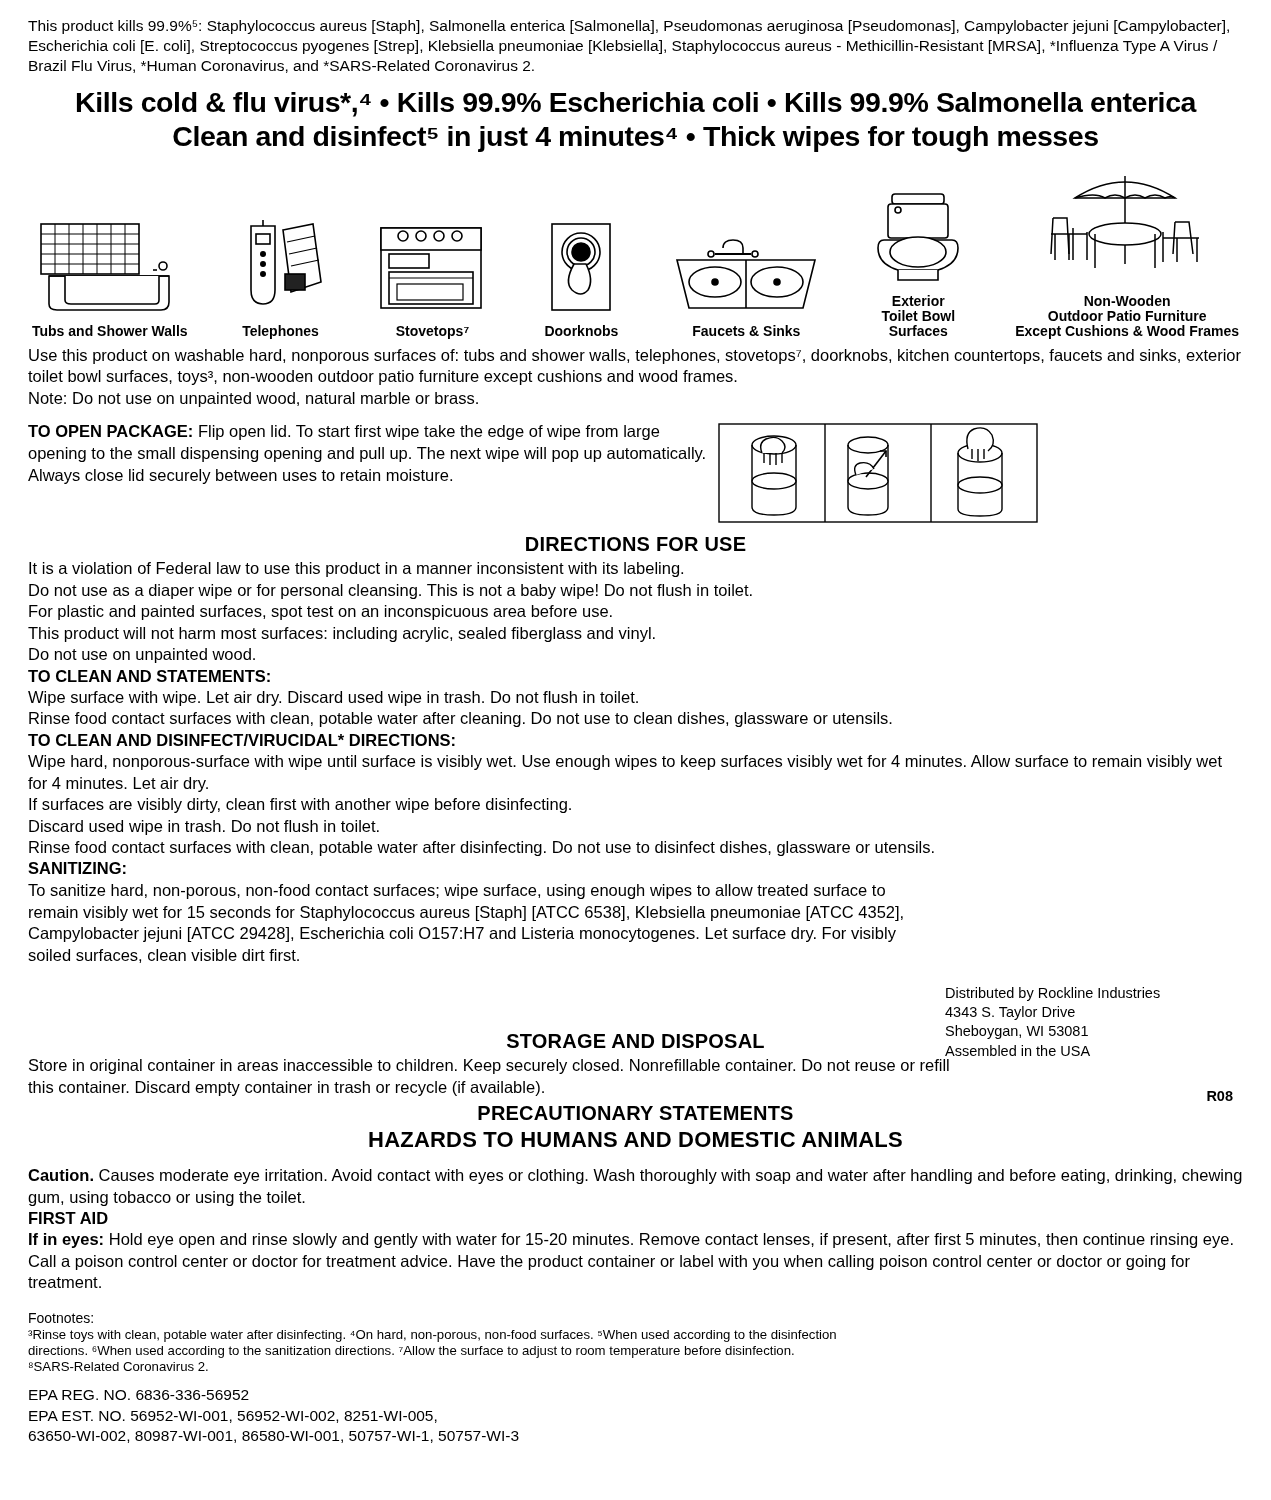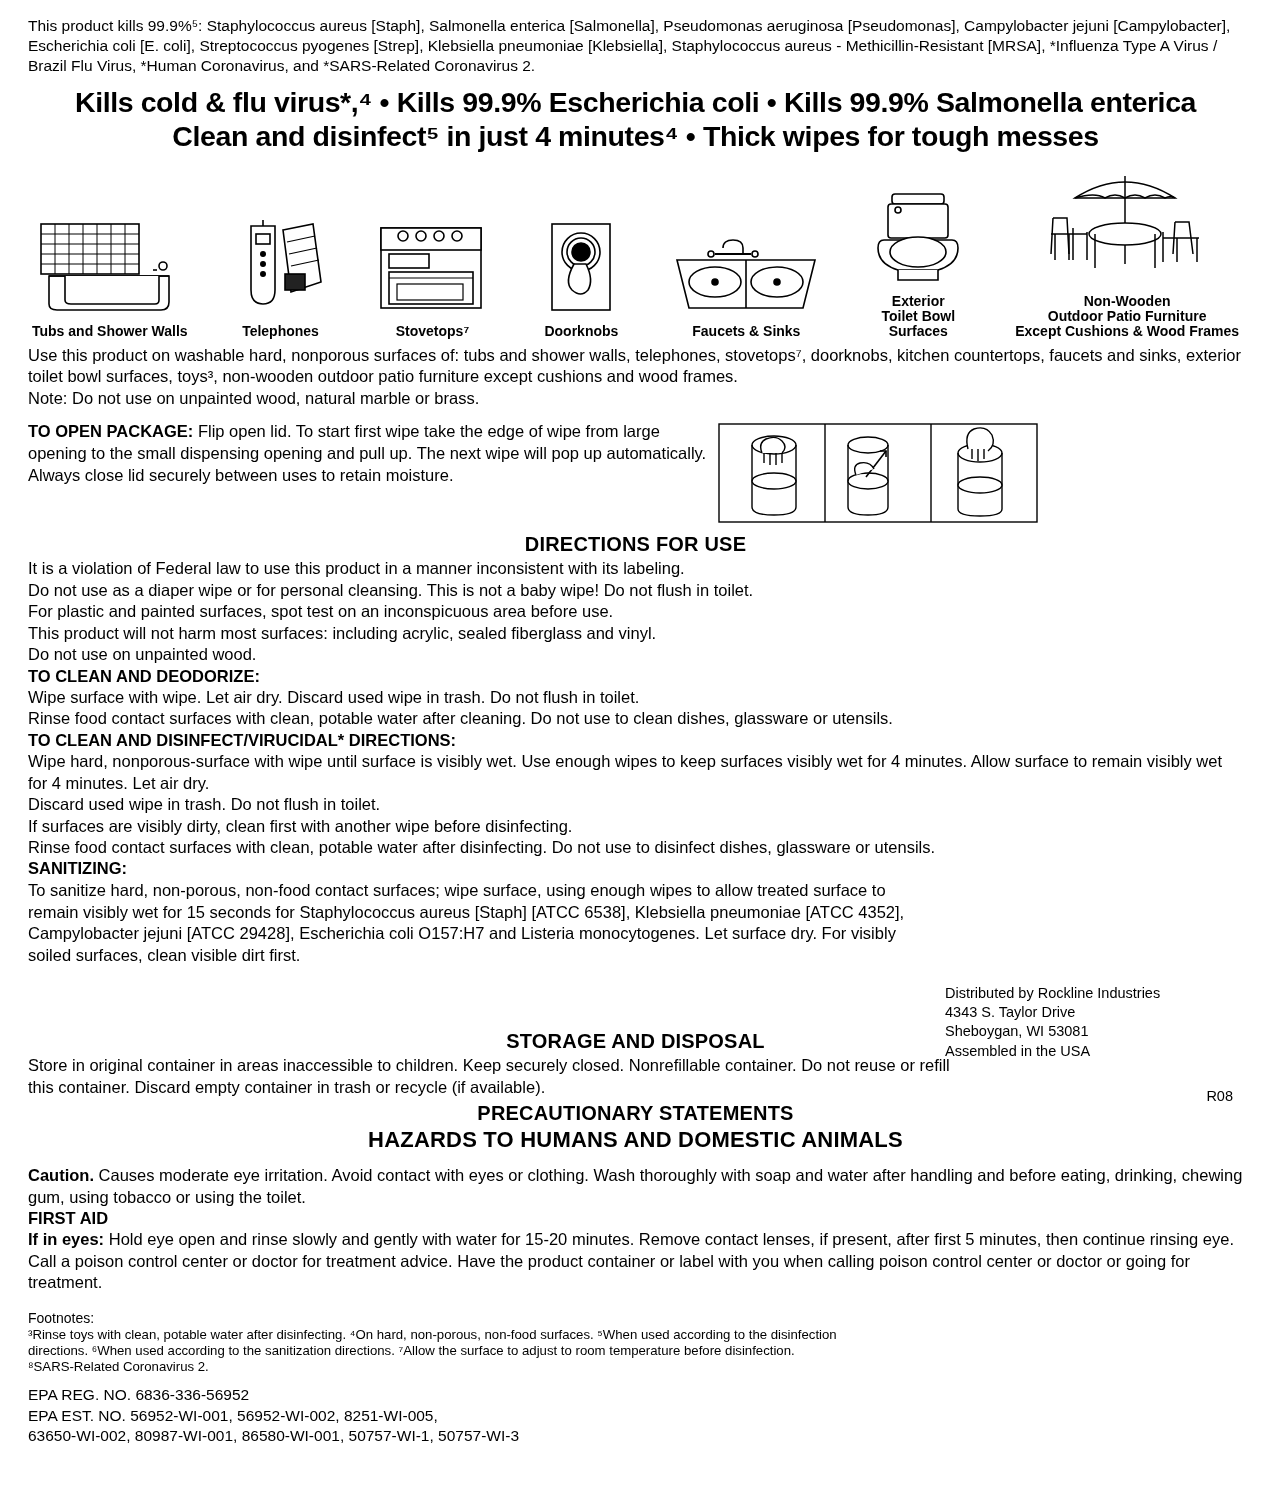--- a/index.html
+++ b/index.html
@@ -142,20 +142,21 @@
     flex: 1;
     font-size: 14.5px;
     line-height: 1.33;
     padding-top: 104px;
   }
   .rcode {
     text-align: right;
     font-size: 14.5px;
     margin-top: 26px;
     padding-right: 10px;
+    font-weight: bold;
   }
 
   
   .footnotes {
     font-size: 13.2px;
     line-height: 1.22;
     margin-top: 16px;
   }
   .footnotes .fn-title { font-size: 14px; }
   .epa {
@@ -367,28 +368,28 @@
 
     <div class="section-title">DIRECTIONS FOR USE</div>
     <div class="center-line">It is a violation of Federal law to use this product in a manner inconsistent with its labeling.</div>
 
     <div class="body-text">
       <p>Do not use as a diaper wipe or for personal cleansing. This is not a baby wipe! Do not flush in toilet.</p>
       <p>For plastic and painted surfaces, spot test on an inconspicuous area before use.</p>
       <p>This product will not harm most surfaces: including acrylic, sealed fiberglass and vinyl.</p>
       <p>Do not use on unpainted wood.</p>
 
-      <p class="sub-head">TO CLEAN AND DEODORIZE:</p>
+      <p class="sub-head">TO CLEAN AND STATEMENTS:</p>
       <p>Wipe surface with wipe. Let air dry. Discard used wipe in trash. Do not flush in toilet.</p>
       <p>Rinse food contact surfaces with clean, potable water after cleaning. Do not use to clean dishes, glassware or utensils.</p>
 
       <p class="sub-head">TO CLEAN AND DISINFECT/VIRUCIDAL* DIRECTIONS:</p>
       <p>Wipe hard, nonporous-surface with wipe until surface is visibly wet. Use enough wipes to keep surfaces visibly wet for 4 minutes. Allow surface to remain visibly wet for 4 minutes. Let air dry.</p>
+      <p>If surfaces are visibly dirty, clean first with another wipe before disinfecting.</p>
       <p>Discard used wipe in trash. Do not flush in toilet.</p>
-      <p>If surfaces are visibly dirty, clean first with another wipe before disinfecting.</p>
       <p>Rinse food contact surfaces with clean, potable water after disinfecting. Do not use to disinfect dishes, glassware or utensils.</p>
 
       <p class="sub-head">SANITIZING:</p>
     </div>
 
     <div class="san-row">
       <div class="san-text">To sanitize hard, non-porous, non-food contact surfaces; wipe surface, using enough wipes to allow treated surface to remain visibly wet for 15 seconds for Staphylococcus aureus [Staph] [ATCC 6538], Klebsiella pneumoniae [ATCC 4352], Campylobacter jejuni [ATCC 29428], Escherichia coli O157:H7 and Listeria monocytogenes. Let surface dry. For visibly soiled surfaces, clean visible dirt first.</div>
       <div class="distributor">
         <div>Distributed by Rockline Industries</div>
         <div>4343 S. Taylor Drive</div>

